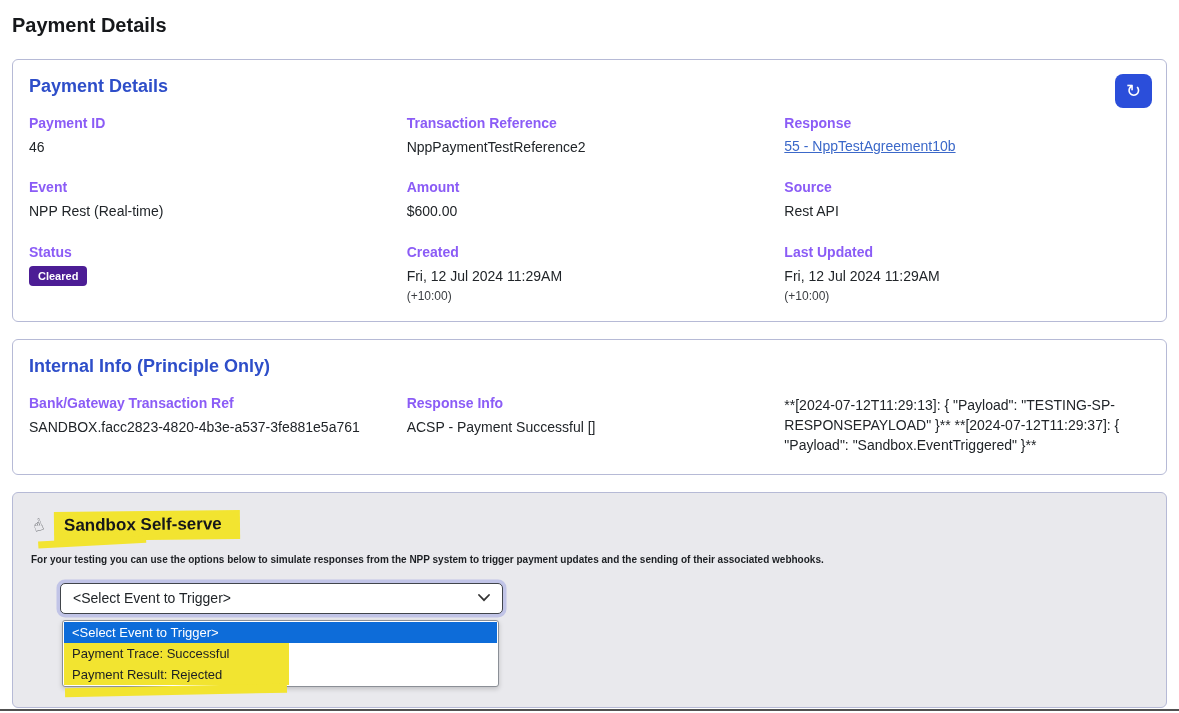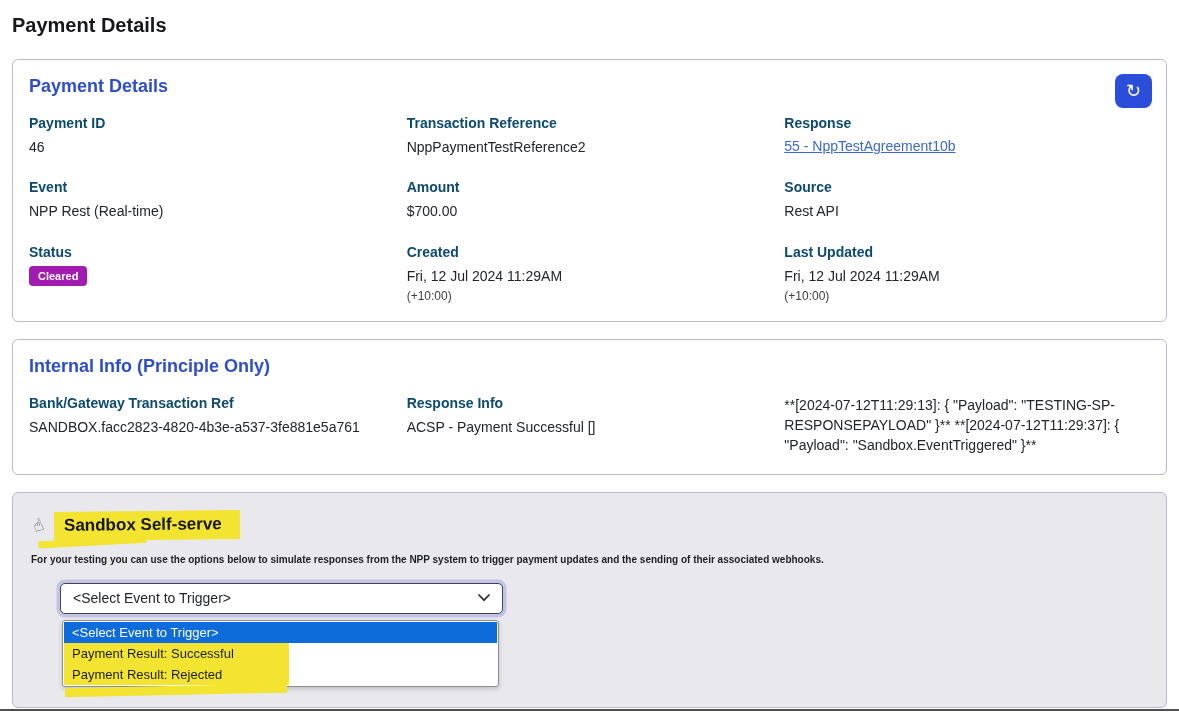--- a/index.html
+++ b/index.html
@@ -18,26 +18,26 @@
     border: 1px solid #b6bad6;
     border-radius: 6px;
     background: #ffffff;
     padding: 16px 16px 18px 16px;
     margin-bottom: 17px;
     position: relative;
   }
   .card-heading { font-size: 18px; font-weight: 600; color: #2e4ec9; margin-bottom: 18px; }
 
   .grid3 { display: grid; grid-template-columns: 1fr 1fr 1fr; row-gap: 22px; column-gap: 12px; }
-  .flabel { font-size: 14px; font-weight: 700; color: #0c4a6e; margin-bottom: 6px; }
+  .flabel { font-size: 14px; font-weight: 700; color: #8b5cf6; margin-bottom: 6px; }
   .fvalue { font-size: 14px; color: #212529; line-height: 1.45; word-wrap: break-word; padding-right: 18px; }
   .fsub { font-size: 12px; color: #3a3d41; margin-top: 3px; }
   a.flink { font-size: 14px; color: #3b68c9; text-decoration: underline; cursor: pointer; }
   .badge {
-    display: inline-block; background: #a21caf; color: #fff;
+    display: inline-block; background: #4c1d95; color: #fff;
     font-size: 11px; font-weight: 700; padding: 4px 9px; border-radius: 4px;
   }
   .refresh-btn {
     position: absolute; top: 14px; right: 14px;
     width: 37px; height: 34px;
     background: #2b4eda; border: none; border-radius: 8px;
     color: #ffffff; font-size: 18px; line-height: 1;
     display: flex; align-items: center; justify-content: center;
     cursor: pointer;
   }
@@ -120,21 +120,21 @@
         <div class="flabel">Response</div>
         <a class="flink" href="#">55 - NppTestAgreement10b</a>
       </div>
 
       <div class="field">
         <div class="flabel">Event</div>
         <div class="fvalue">NPP Rest (Real-time)</div>
       </div>
       <div class="field">
         <div class="flabel">Amount</div>
-        <div class="fvalue">$700.00</div>
+        <div class="fvalue">$600.00</div>
       </div>
       <div class="field">
         <div class="flabel">Source</div>
         <div class="fvalue">Rest API</div>
       </div>
 
       <div class="field">
         <div class="flabel">Status</div>
         <span class="badge">Cleared</span>
       </div>
@@ -180,21 +180,21 @@
         <span>&lt;Select Event to Trigger&gt;</span>
         <span class="chev">
           <svg width="12" height="8" viewBox="0 0 12 8">
               <path d="M1 1 L6 6.2 L11 1" stroke="#333" stroke-width="1.8" fill="none" stroke-linecap="round"></path>
             </svg>
         </span>
       </div>
 
       <div class="listbox">
         <div class="opt selected">&lt;Select Event to Trigger&gt;</div>
-        <div class="opt hl">Payment Result: Successful</div>
+        <div class="opt hl">Payment Trace: Successful</div>
         <div class="opt hl">Payment Result: Rejected</div>
         <div class="marker-tail"></div>
       </div>
     </div>
   </section>
 
 </div>
 
 <div class="bottom-divider"></div>
 

